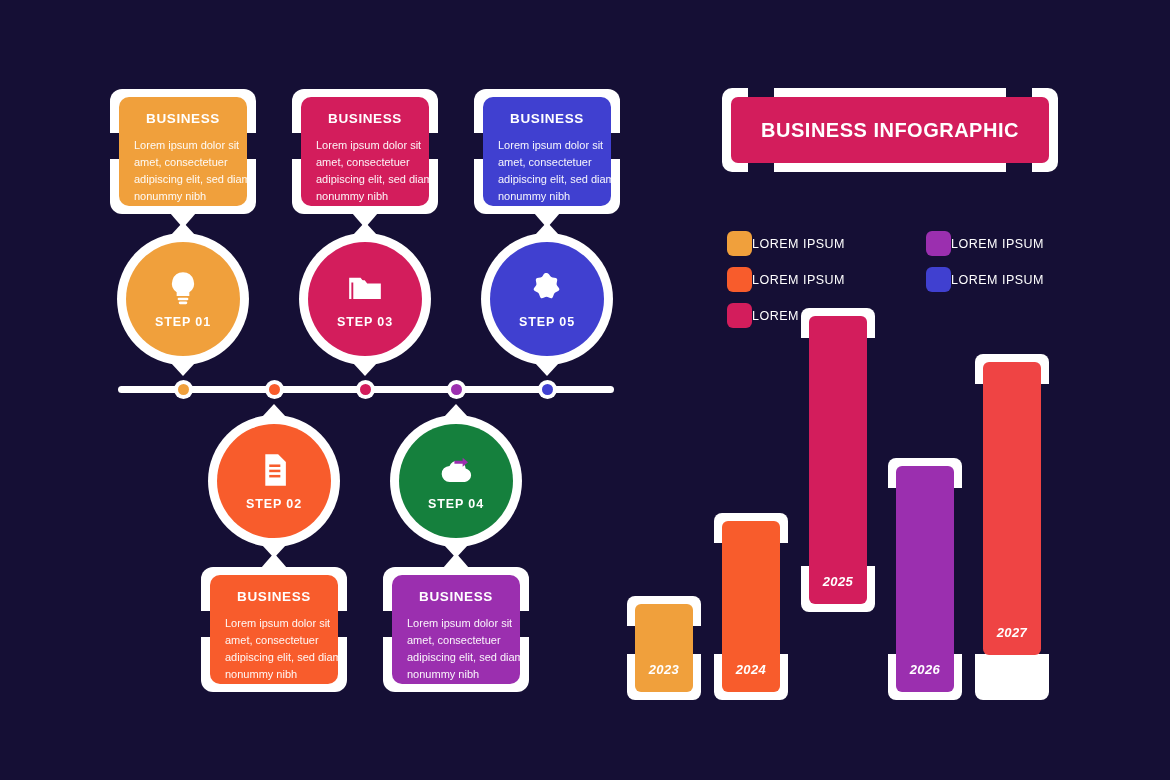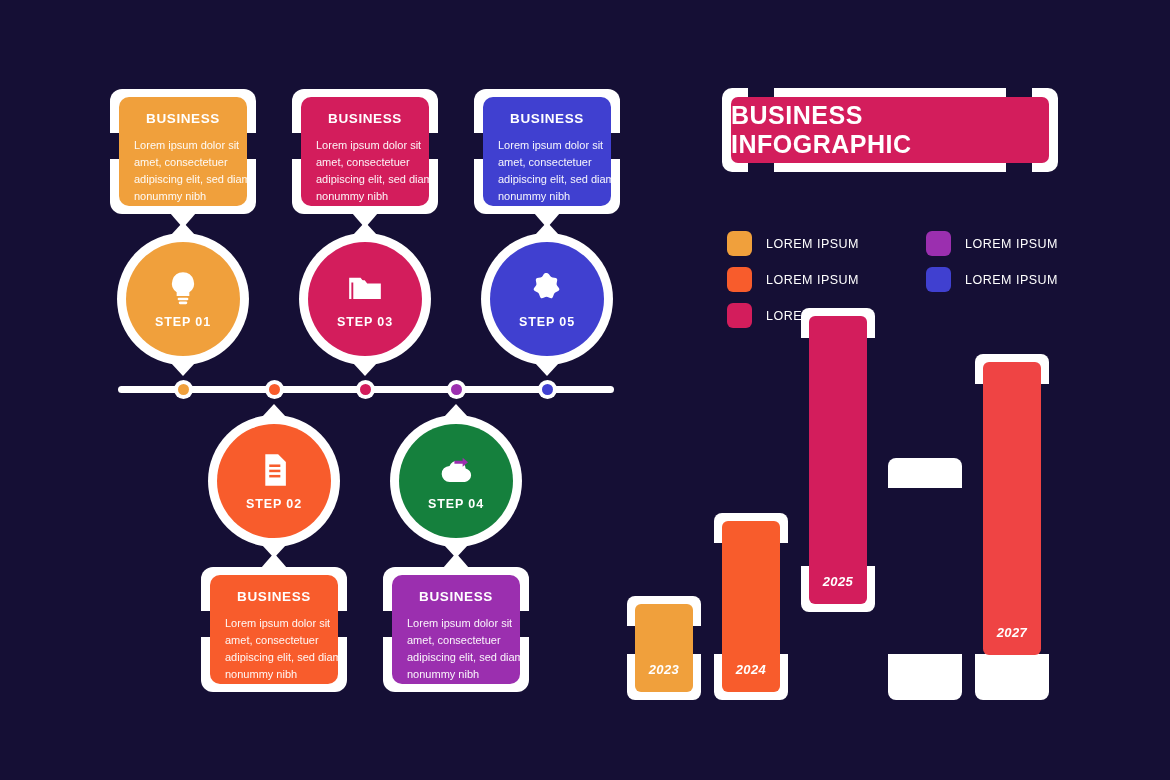--- a/index.html
+++ b/index.html
@@ -103,29 +103,29 @@
     background: #150F35;
   }
   .banner-frame::before { left: 26px; }
   .banner-frame::after  { right: 26px; }
   .banner-body {
     position: absolute; left: 9px; top: 9px; right: 9px; bottom: 9px;
     border-radius: 7px;
     display: flex; align-items: center; justify-content: center;
   }
   .banner-text {
-    font-size: 25px; font-weight: bold; color: #fff; letter-spacing: .5px;
+    font-size: 20px; font-weight: bold; color: #fff; letter-spacing: .5px;
   }
 
   
   .legend { position: absolute; left: 727px; top: 231px; width: 340px; }
   .legend-item { position: absolute; display: flex; align-items: center; }
   .legend-sw { width: 25px; height: 25px; border-radius: 6px; flex: none; }
   .legend-label {
-    margin-left: 14px; font-size: 12.5px; color: #fff;
+    font-size: 12.5px; color: #fff;
     letter-spacing: .5px; white-space: nowrap;
   }
 
   
   .chart { position: absolute; left: 620px; top: 340px; width: 450px; height: 360px; }
   .bar-group { position: absolute; bottom: 0; }
   .bar-frame {
     position: absolute; left: 0; width: 100%; background: #fff;
     border-radius: 8px;
   }
@@ -340,20 +340,23 @@
           <div style="position: absolute; left: 0px; width: 100%; top: 30px; height: 228px; background: rgb(21, 15, 53);"></div>
         </div>
         <div class="bar-fill" style="top: 8px; height: 288px; background: rgb(211, 29, 92);">
           <div class="bar-year">2025</div>
         </div>
       </div>
       <div class="bar-group" style="left: 268px; width: 74px; height: 242px;">
         <div class="bar-frame" style="top: 0px; height: 242px; --mid: 166px;">
           <div style="position: absolute; left: 0px; width: 100%; top: 30px; height: 166px; background: rgb(21, 15, 53);"></div>
         </div>
+        <div class="bar-fill" style="top: 8px; height: 226px; background: rgb(155, 47, 175);">
+          <div class="bar-year">2026</div>
+        </div>
       </div>
       <div class="bar-group" style="left: 355px; width: 74px; height: 346px;">
         <div class="bar-frame" style="top: 0px; height: 346px; --mid: 270px;">
           <div style="position: absolute; left: 0px; width: 100%; top: 30px; height: 270px; background: rgb(21, 15, 53);"></div>
         </div>
         <div class="bar-fill" style="top: 8px; height: 293px; background: #ef4444;">
           <div class="bar-year">2027</div>
         </div>
       </div>
     </div>

